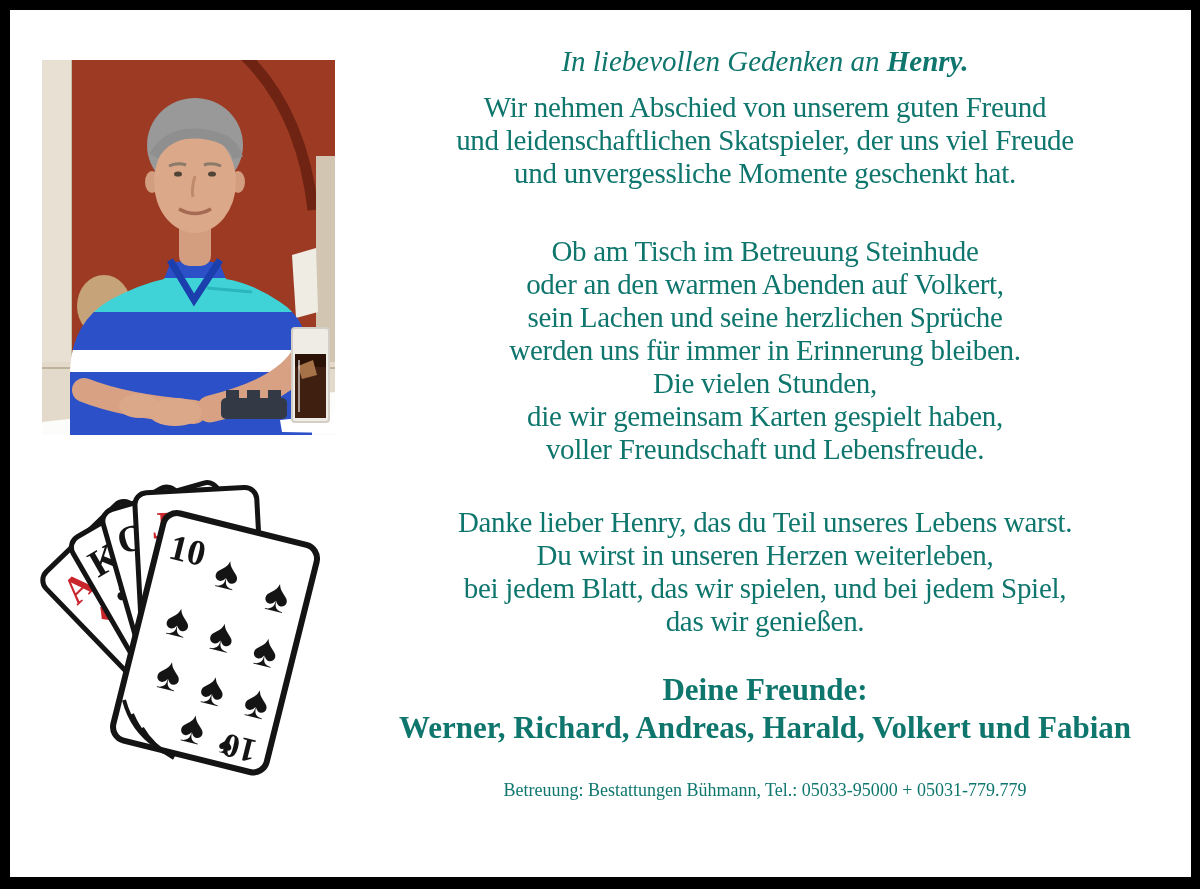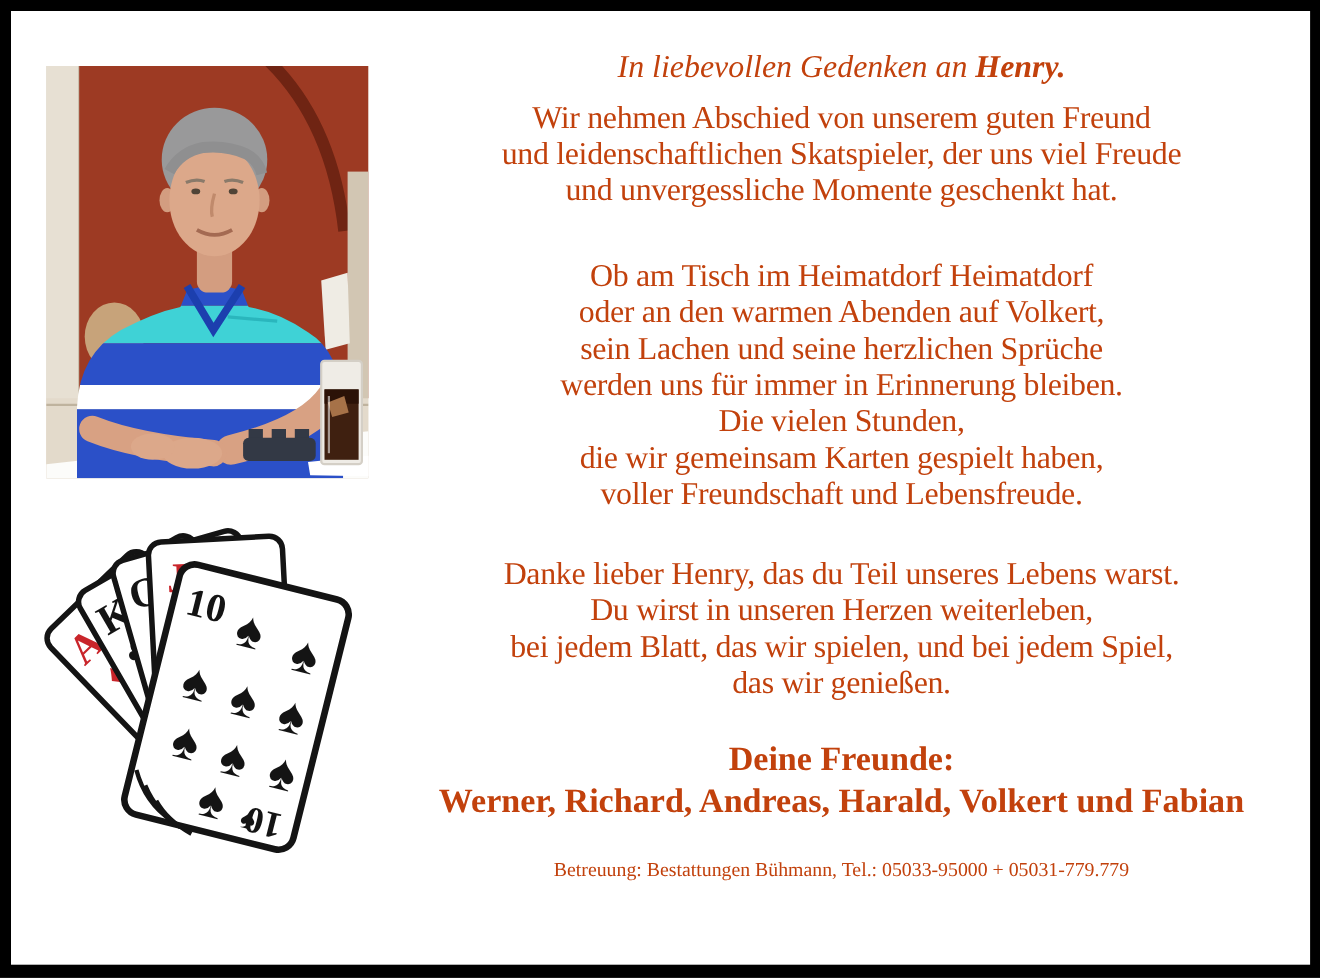--- a/index.html
+++ b/index.html
@@ -19,21 +19,21 @@
   .photo svg { display:block; width:100%; height:100%; }
   
   .cards {
     position:absolute; left:18px; top:428px; width:310px; height:345px;
   }
   .cards svg { display:block; width:100%; height:100%; }
   .card-rank { font-family:"Liberation Serif", serif; font-weight:bold; }
   
   .content {
     position:absolute; left:352px; top:34px; width:806px;
-    text-align:center; color:#c2410c;
+    text-align:center; color:#0f766e;
   }
   .title { font-style:italic; font-size:29px; line-height:34px; }
   .title .name { font-weight:bold; }
   .para { font-size:29px; line-height:33px; letter-spacing:-0.3px; }
   .p1 { margin-top:13px; }
   .p2 { margin-top:45px; }
   .p3 { margin-top:40px; }
   .closing { margin-top:33px; font-weight:bold; font-size:31px; line-height:38px; }
   .footer { margin-top:29px; font-size:18px; line-height:28px; }
 </style>
@@ -185,21 +185,21 @@
       <b class="name">Henry.</b>
     </div>
 
     <div class="para p1">
       <div>Wir nehmen Abschied von unserem guten Freund</div>
       <div>und leidenschaftlichen Skatspieler, der uns viel Freude</div>
       <div>und unvergessliche Momente geschenkt hat.</div>
     </div>
 
     <div class="para p2">
-      <div>Ob am Tisch im Heimatdorf Heimatdorf</div>
+      <div>Ob am Tisch im Betreuung Steinhude</div>
       <div>oder an den warmen Abenden auf Volkert,</div>
       <div>sein Lachen und seine herzlichen Sprüche</div>
       <div>werden uns für immer in Erinnerung bleiben.</div>
       <div>Die vielen Stunden,</div>
       <div>die wir gemeinsam Karten gespielt haben,</div>
       <div>voller Freundschaft und Lebensfreude.</div>
     </div>
 
     <div class="para p3">
       <div>Danke lieber Henry, das du Teil unseres Lebens warst.</div>

